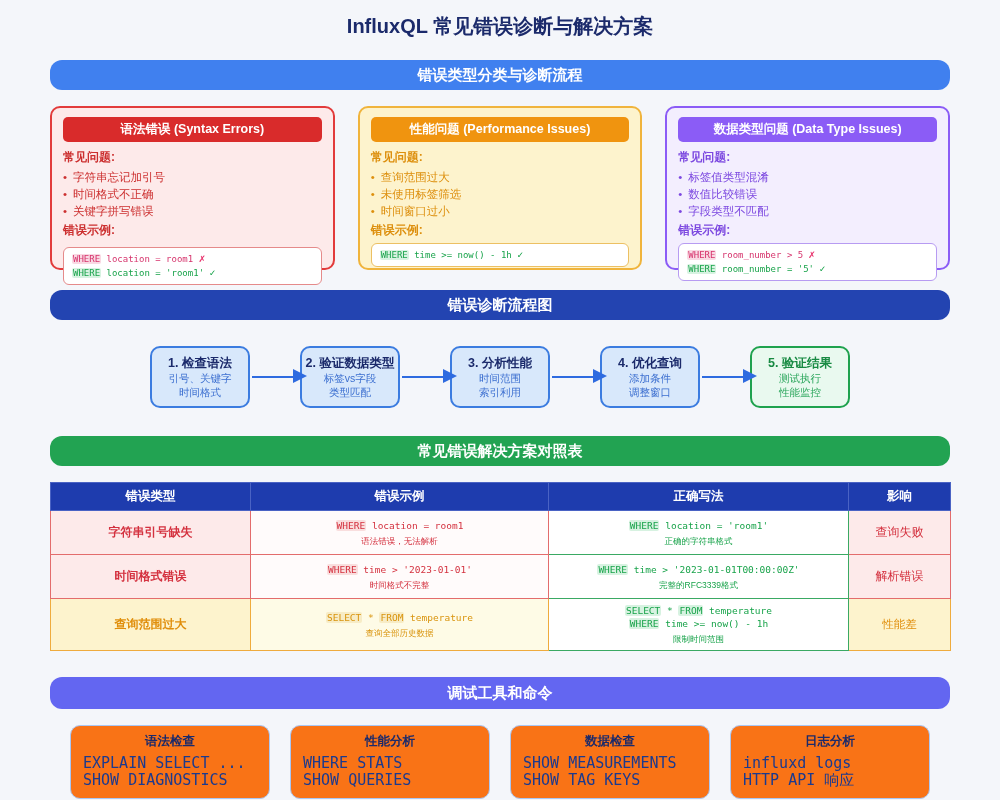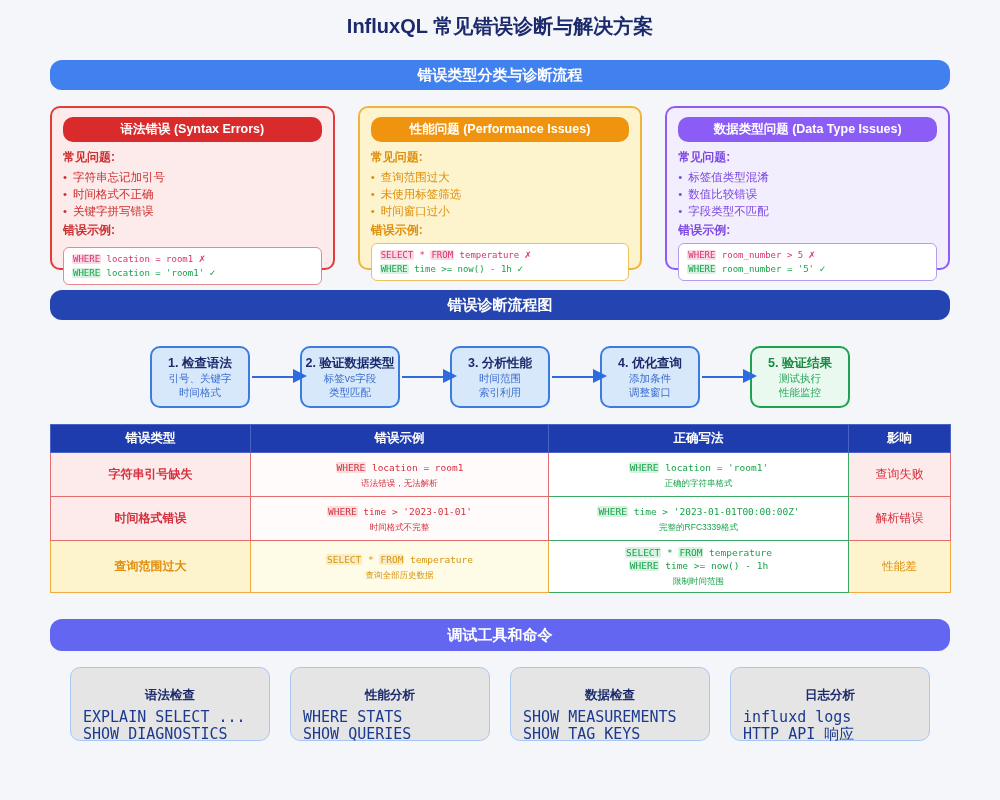--- a/index.html
+++ b/index.html
@@ -24,21 +24,21 @@
   .banner.b-green  { background:#22a352; margin-top:28px; }
   .banner.b-indigo { background:#6366f1; margin-top:26px; height:32px; line-height:32px; }
 
   
   .cards-row { display:flex; gap:23px; margin-top:16px; }
   .ecard {
     flex:1; border-radius:10px; border:2px solid; padding:9px 11px 11px;
     height:164px;
   }
   .ecard-head {
-    border-radius:10px; color:#fff; font-weight:bold; font-size:12.5px;
+    border-radius:5px; color:#fff; font-weight:bold; font-size:12.5px;
     text-align:center; height:25px; line-height:25px; margin-bottom:7px;
   }
   .ecard .sec-label { font-weight:bold; font-size:12px; margin:2px 0 3px; }
   .ecard ul { list-style:none; }
   .ecard li { font-size:11.5px; line-height:17px; padding-left:10px; position:relative; }
   .ecard li::before { content:"•"; position:absolute; left:0; }
   .codebox {
     background:#fff; border:1px solid; border-radius:6px; padding:4px 8px;
     font-family:"DejaVu Sans Mono","Liberation Mono",monospace; font-size:9px;
     line-height:14px; margin-top:4px; white-space:nowrap;
@@ -99,22 +99,22 @@
   .row-orange .c-bad    { background:#fefbe6; color:#d9940d; border-color:#efab3d; }
   .row-orange .c-impact { background:#fdf3cd; color:#e08e0b; border-color:#efab3d; font-size:11.5px; }
   .c-good { background:#fff; color:#18a34a; border-color:#3aa963 !important; }
   .c-bad .kw  { background:#f9dede; padding:0 1px; border-radius:2px; }
   .row-orange .c-bad .kw { background:#f7ecc6; }
   .c-good .kw { background:#d7f2e1; padding:0 1px; border-radius:2px; }
 
   
   .tools-row { display:flex; justify-content:center; gap:20px; margin-top:16px; }
   .tcard {
-    width:200px; height:74px; background:#e5e5e5; border:1.5px solid #a9c7f5;
-    border-radius:10px; padding:19px 12px 0;
+    width:200px; height:74px; background:#f97316; border:1.5px solid #a9c7f5;
+    border-radius:10px; padding:7px 12px 0;
   }
   .tcard .ttitle { text-align:center; font-size:12.5px; font-weight:bold; color:#1b2a6b; margin-bottom:5px; }
   .tcard .tcmd {
     font-family:"DejaVu Sans Mono","Liberation Mono",monospace;
     font-size:15px; color:#1b3a8f; line-height:17px; white-space:nowrap;
   }
 </style>
 </head>
 <body>
 
@@ -143,21 +143,20 @@
     <div class="ecard t-orange">
       <div class="ecard-head">性能问题 (Performance Issues)</div>
       <div class="sec-label">常见问题:</div>
       <ul>
         <li>查询范围过大</li>
         <li>未使用标签筛选</li>
         <li>时间窗口过小</li>
       </ul>
       <div class="sec-label">错误示例:</div>
       <div class="codebox">
-        <div class="code-bad"><span><span class="kw">SELECT</span> * <span class="kw">FROM</span> temperature</span> <span class="mark-x">✗</span></div>
         <div class="code-good"><span><span class="kw">WHERE</span> time &gt;= now() - 1h</span> <span class="mark-ok">✓</span></div>
       </div>
     </div>
 
     <div class="ecard t-purple">
       <div class="ecard-head">数据类型问题 (Data Type Issues)</div>
       <div class="sec-label">常见问题:</div>
       <ul>
         <li>标签值类型混淆</li>
         <li>数值比较错误</li>
@@ -198,20 +197,21 @@
       <div class="fline">调整窗口</div>
     </div>
     <div class="farrow"></div>
     <div class="fbox f-green">
       <div class="ftitle">5. 验证结果</div>
       <div class="fline">测试执行</div>
       <div class="fline">性能监控</div>
     </div>
   </div>
 
+  <div class="banner b-green">常见错误解决方案对照表</div>
 
   <table class="sol">
     <colgroup>
         <col style="width:200px">
         <col style="width:298px">
         <col style="width:300px">
         <col style="width:102px">
       </colgroup>
     <thead>
       <tr>

